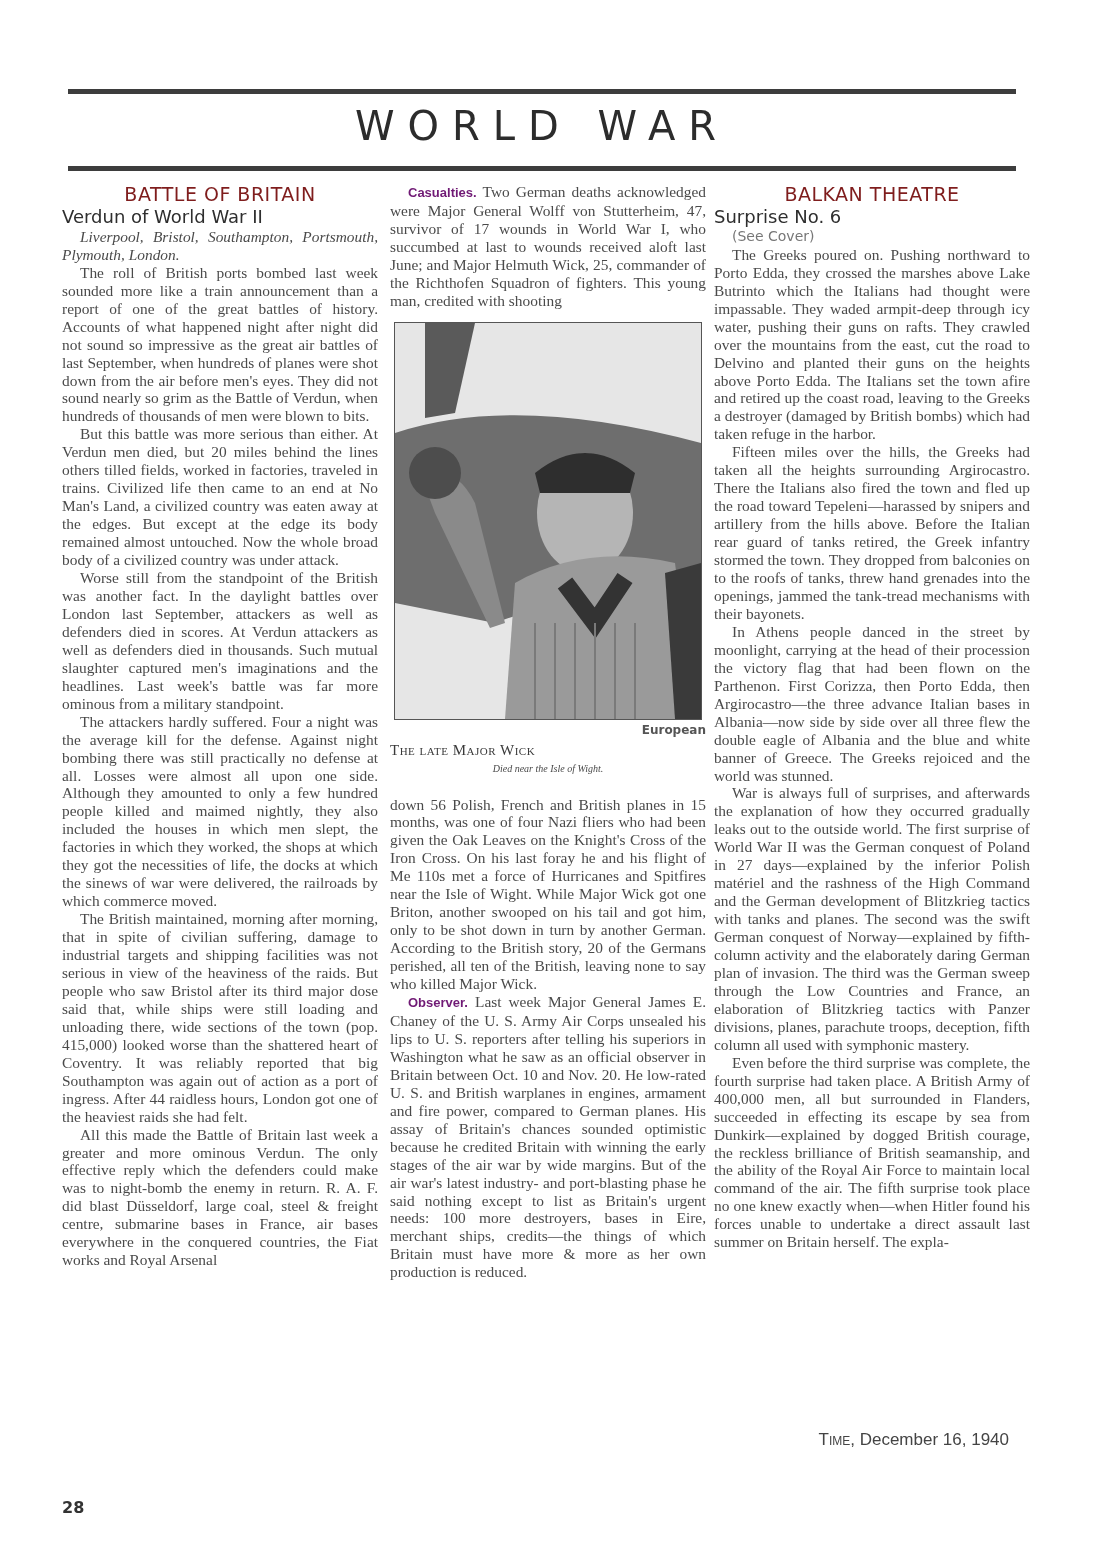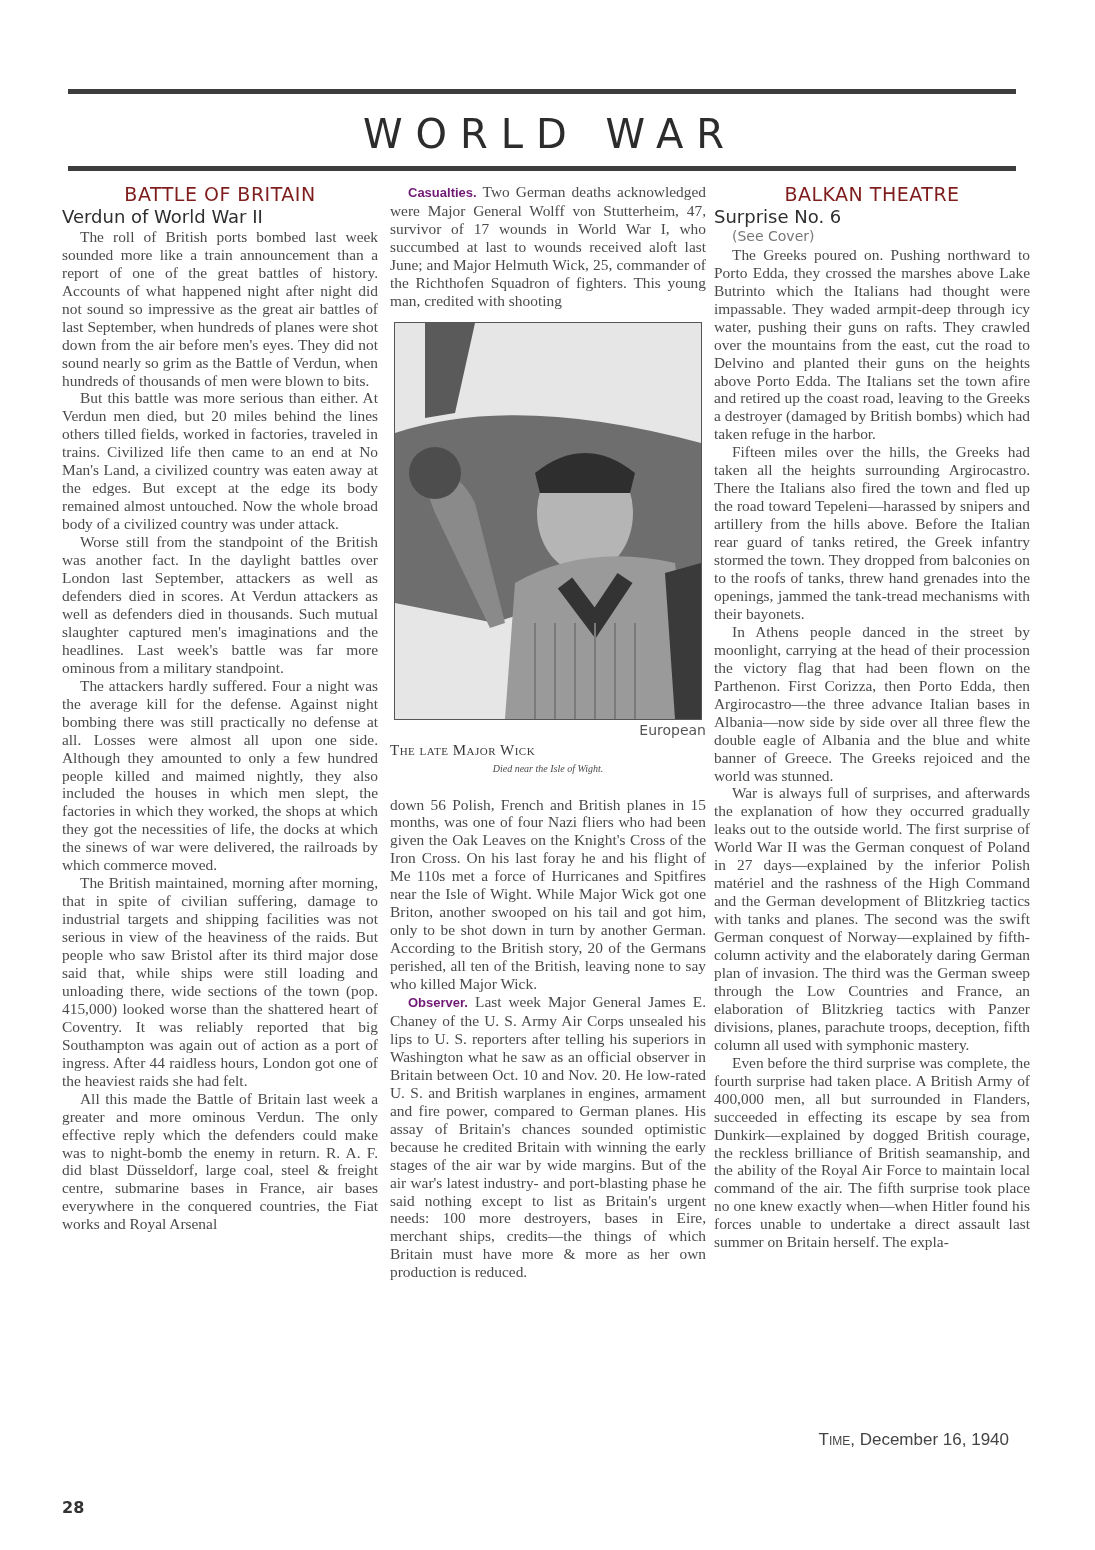--- a/index.html
+++ b/index.html
@@ -3,55 +3,56 @@
 <meta charset="utf-8">
 <style>
   html, body { margin: 0; padding: 0; background: #ffffff; }
   body { width: 1095px; height: 1550px; position: relative; overflow: hidden; color: #3a3a3a; }
   .rule { position: absolute; left: 68px; width: 948px; background: #3d3d3d; height: 5px; }
   .rule.top { top: 89px; }
   .rule.bottom { top: 166px; }
   .section-title {
     position: absolute; top: 103px; left: 68px; width: 948px; text-align: center;
     font-family: "DejaVu Sans", sans-serif; font-size: 40px; letter-spacing: 13px;
-    color: #2c2c2c; font-weight: normal; margin: 8px;
+    color: #2c2c2c; font-weight: normal; margin: 0;
   }
   .col { position: absolute; top: 183px; width: 316px; font-family: "Liberation Serif", serif; font-size: 15.4px; line-height: 17.95px; text-align: justify; color: #4a4a4a; }
   .col.c1 { left: 62px; }
   .col.c2 { left: 390px; }
   .col.c3 { left: 714px; }
   .dept { font-family: "DejaVu Sans", sans-serif; font-size: 19px; text-align: center; color: #7f1d1d; margin: 3px 0 4px 0; letter-spacing: 0.5px; }
   .headline { font-family: "DejaVu Sans", sans-serif; font-size: 18px; color: #2e2e2e; margin: 0 0 2px 0; text-align: left; }
   .dateline { font-style: italic; text-indent: 18px; margin: 0; }
   .see-cover { font-family: "DejaVu Sans", sans-serif; font-size: 14px; color: #777; margin: 0; text-align: left; }
   p { margin: 0; text-indent: 18px; }
   .runin { font-family: Liberation Sans, sans-serif; font-weight: bold; color: #701a75; font-size: 13px; }
   .photo {
     position: relative; width: 306px; height: 396px; margin: 12px 0 0 4px;
     background: linear-gradient(180deg, #e9e9e9 0%, #d0d0d0 40%, #8f8f8f 70%, #5c5c5c 100%);
     border: 1px solid #555; overflow: hidden;
   }
   .photo svg { position: absolute; left: 0; top: 0; }
-  .credit { font-family: "DejaVu Sans", sans-serif; font-size: 14px; text-align: right; color: #555; margin: 2px 0 0 0; text-indent: 0; }
+  .credit { font-family: "DejaVu Sans", sans-serif; font-size: 12px; text-align: right; color: #555; margin: 2px 0 0 0; text-indent: 0; font-weight: bold; }
   .caption-title { text-align: left; font-variant: small-caps; font-size: 15px; color: #3a3a3a; text-indent: 0; margin: 2px 0 0 0; letter-spacing: 0.5px; }
   .caption-sub { text-align: center; font-style: italic; font-size: 10px; text-indent: 0; margin: 0 0 18px 0; }
   .folio { position: absolute; top: 1498px; left: 62px; font-family: "DejaVu Sans", sans-serif; font-weight: bold; font-size: 16px; color: #333; }
   .footer { position: absolute; top: 1430px; right: 86px; font-family: Liberation Sans, sans-serif; font-size: 17px; color: #444; }
   .footer .mag { font-variant: small-caps; }
 </style>
 </head>
 <body>
 
 <div class="rule top"></div>
 <h1 class="section-title">WORLD WAR</h1>
 <div class="rule bottom"></div>
 
 <div class="col c1">
   <div class="dept">BATTLE OF BRITAIN</div>
   <div class="headline">Verdun of World War II</div>
+  <p class="dateline">Liverpool, Bristol, Southampton, Portsmouth, Plymouth, London.</p>
   <p>The roll of British ports bombed last week sounded more like a train announcement than a report of one of the great battles of history. Accounts of what happened night after night did not sound so impressive as the great air battles of last September, when hundreds of planes were shot down from the air before men's eyes. They did not sound nearly so grim as the Battle of Verdun, when hundreds of thousands of men were blown to bits.</p>
   <p>But this battle was more serious than either. At Verdun men died, but 20 miles behind the lines others tilled fields, worked in factories, traveled in trains. Civilized life then came to an end at No Man's Land, a civilized country was eaten away at the edges. But except at the edge its body remained almost untouched. Now the whole broad body of a civilized country was under attack.</p>
   <p>Worse still from the standpoint of the British was another fact. In the daylight battles over London last September, attackers as well as defenders died in scores. At Verdun attackers as well as defenders died in thousands. Such mutual slaughter captured men's imaginations and the headlines. Last week's battle was far more ominous from a military standpoint.</p>
   <p>The attackers hardly suffered. Four a night was the average kill for the defense. Against night bombing there was still practically no defense at all. Losses were almost all upon one side. Although they amounted to only a few hundred people killed and maimed nightly, they also included the houses in which men slept, the factories in which they worked, the shops at which they got the necessities of life, the docks at which the sinews of war were delivered, the railroads by which commerce moved.</p>
   <p>The British maintained, morning after morning, that in spite of civilian suffering, damage to industrial targets and shipping facilities was not serious in view of the heaviness of the raids. But people who saw Bristol after its third major dose said that, while ships were still loading and unloading there, wide sections of the town (pop. 415,000) looked worse than the shattered heart of Coventry. It was reliably reported that big Southampton was again out of action as a port of ingress. After 44 raidless hours, London got one of the heaviest raids she had felt.</p>
   <p>All this made the Battle of Britain last week a greater and more ominous Verdun. The only effective reply which the defenders could make was to night-bomb the enemy in return. R. A. F. did blast Düsseldorf, large coal, steel &amp; freight centre, submarine bases in France, air bases everywhere in the conquered countries, the Fiat works and Royal Arsenal</p>
 </div>
 
 <div class="col c2">
   <p><span class="runin">Casualties.</span><span> Two German deaths acknowledged were Major General Wolff von Stutterheim, 47, survivor of 17 wounds in World War I, who succumbed at last to wounds received aloft last June; and Major Helmuth Wick, 25, commander of the Richthofen Squadron of fighters. This young man, credited with shooting</span></p>

